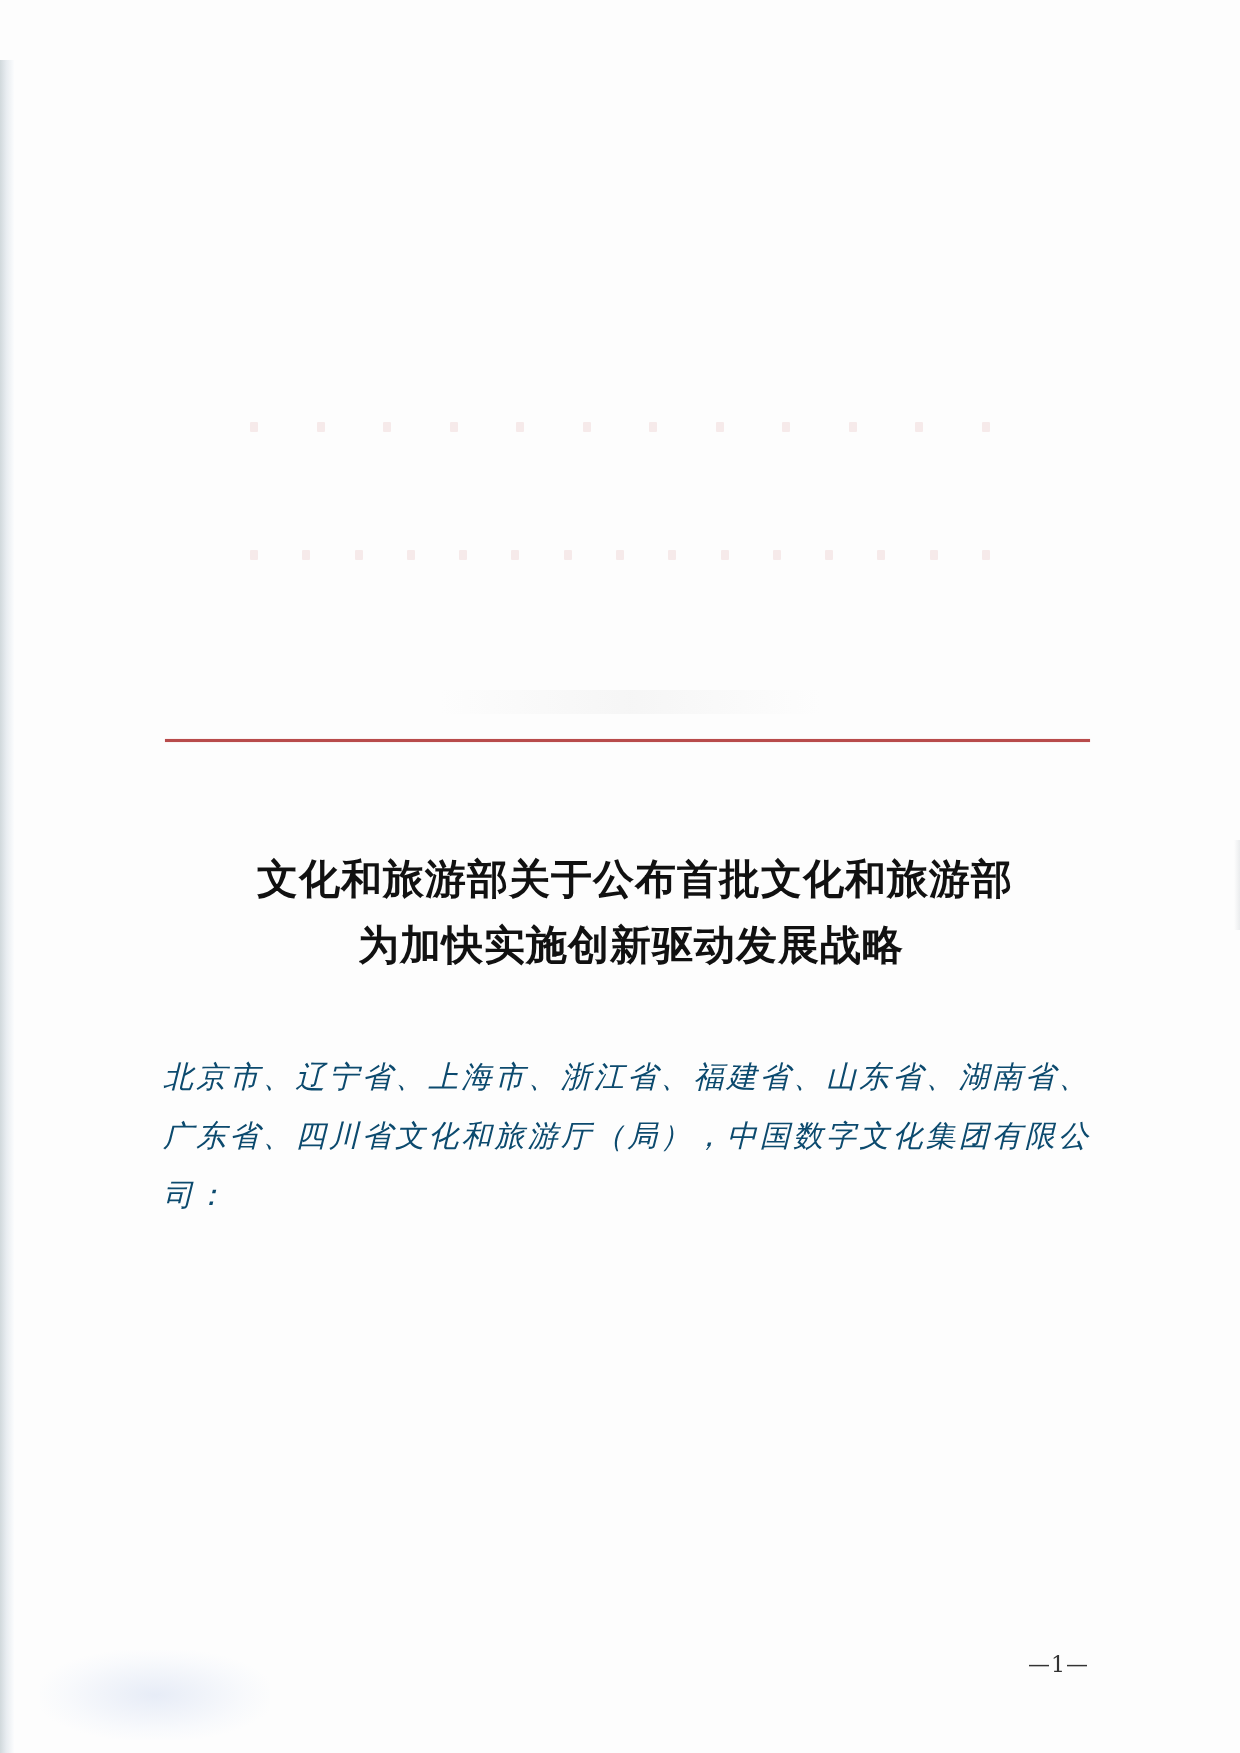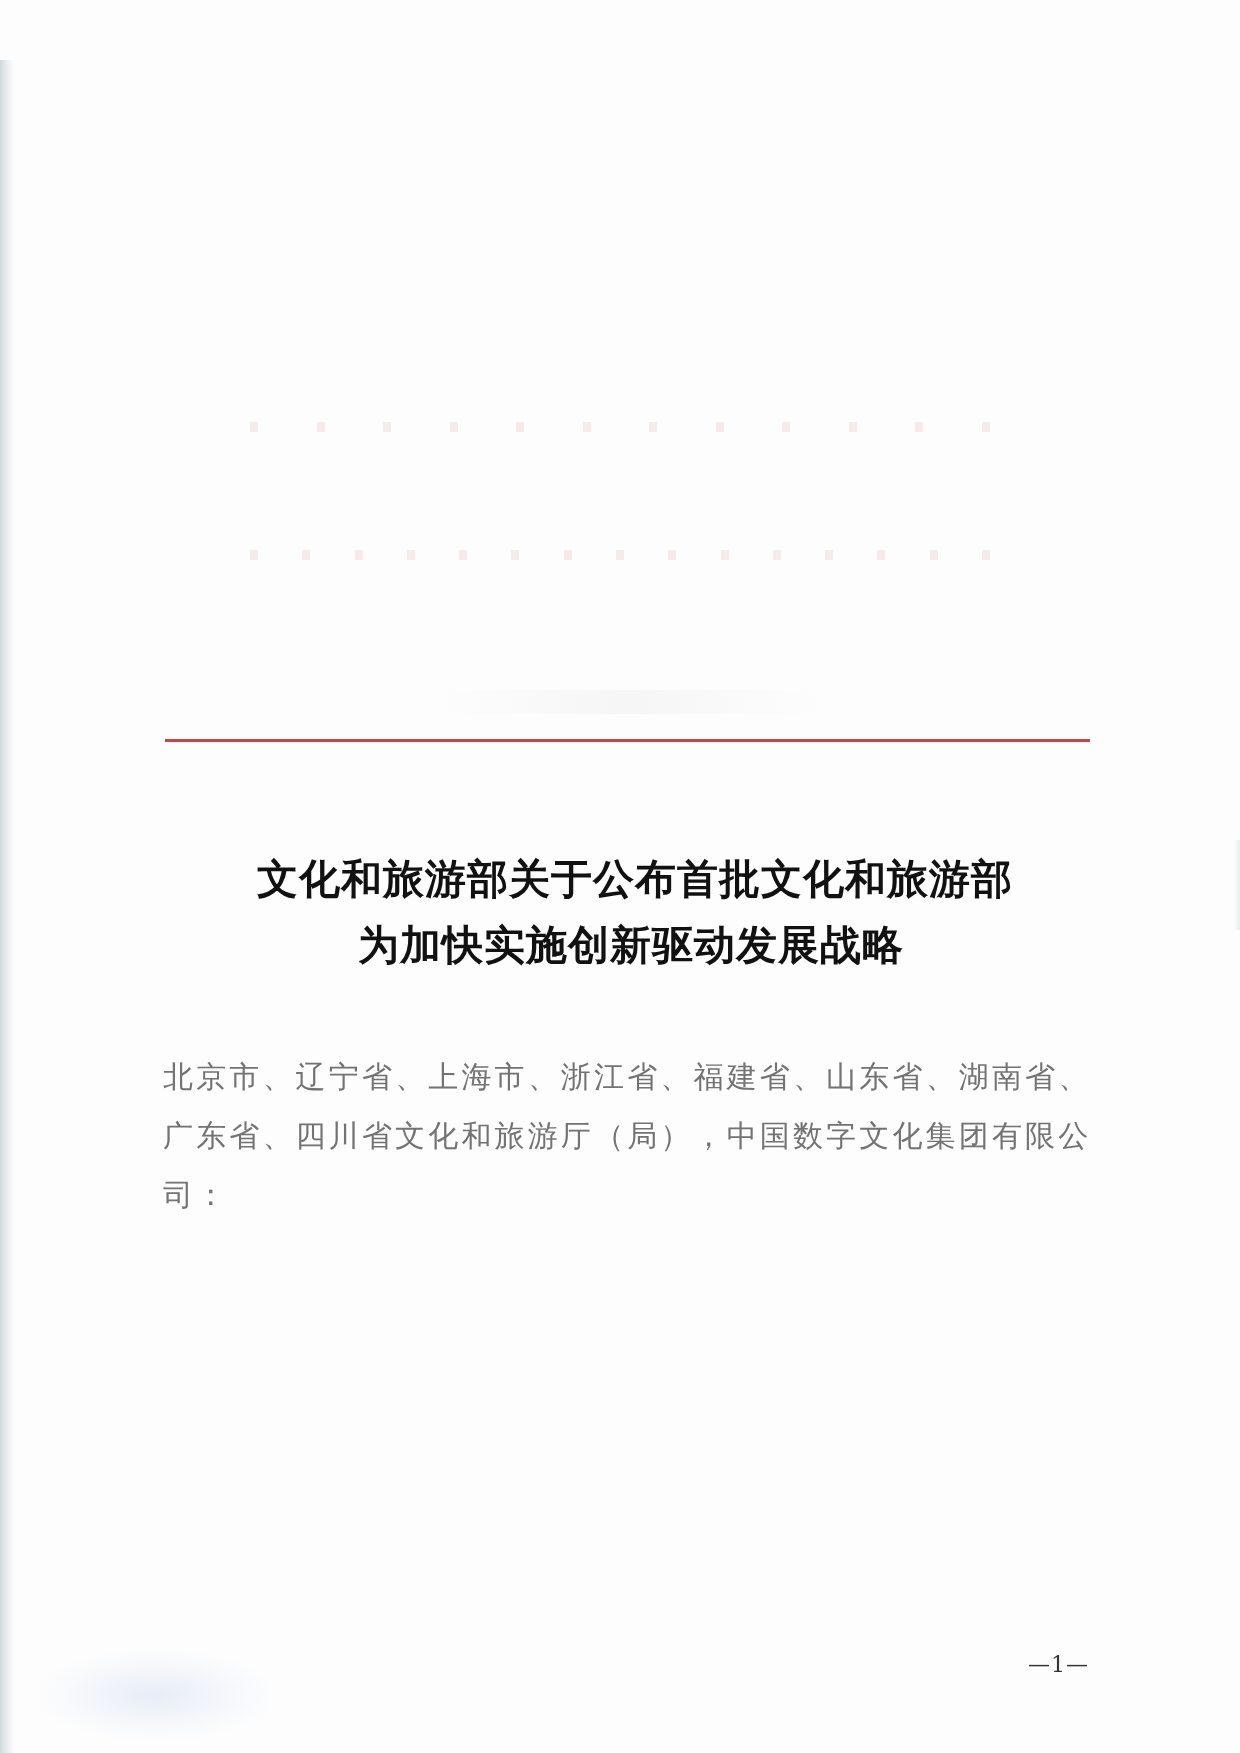--- a/index.html
+++ b/index.html
@@ -100,23 +100,24 @@
     }
     .title-line-1 { padding-left: 8px; }
     .body-text {
       position: absolute;
       left: 163px;
       width: 928px;
       font-family: "DejaVu Sans", "Liberation Sans", sans-serif;
       font-size: 30px;
       line-height: 59px;
       letter-spacing: 2.8px;
-      color: #737373;
+      color: #0c4a6e;
       text-align: justify;
       text-justify: inter-character;
+      font-style: italic;
     }
     .addressee {
       top: 1047px;
     }
     .paragraph-1 {
       top: 1224px;
       text-indent: 66px;
     }
     .page-number {
       position: absolute;

